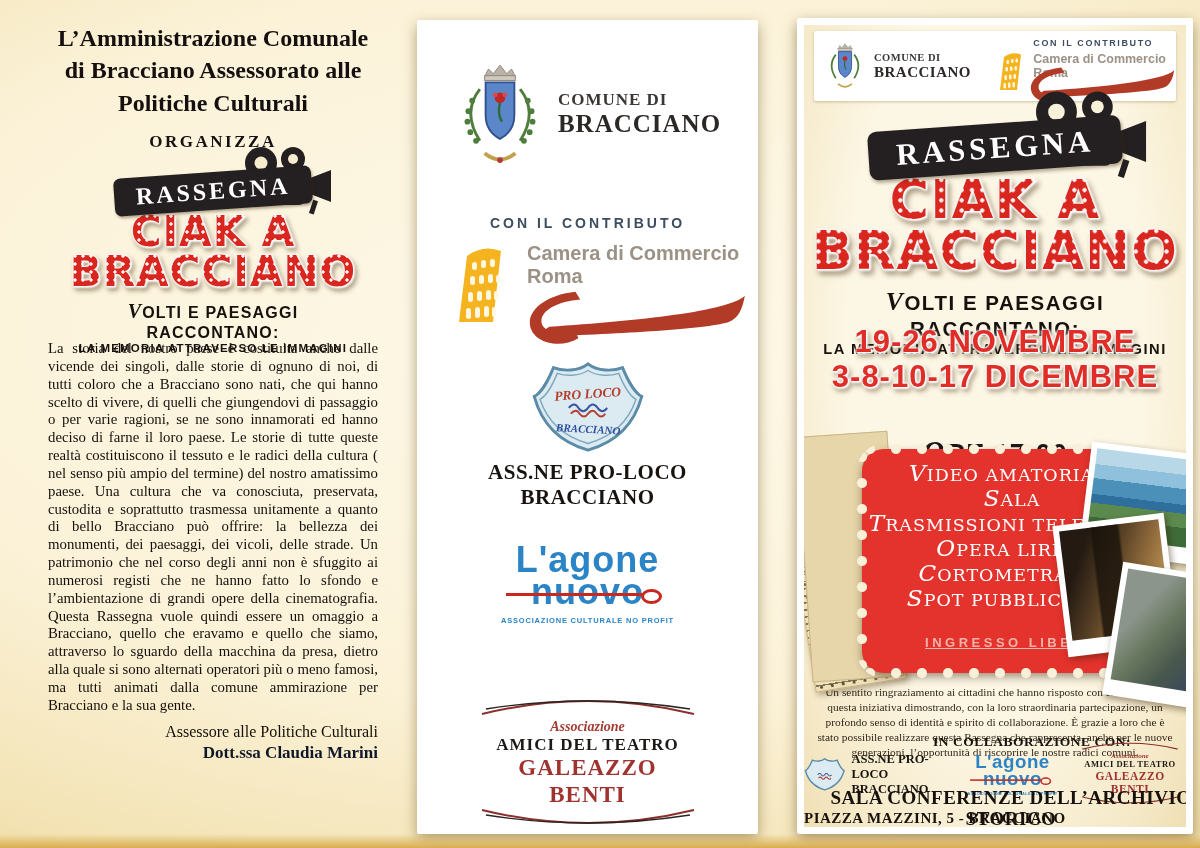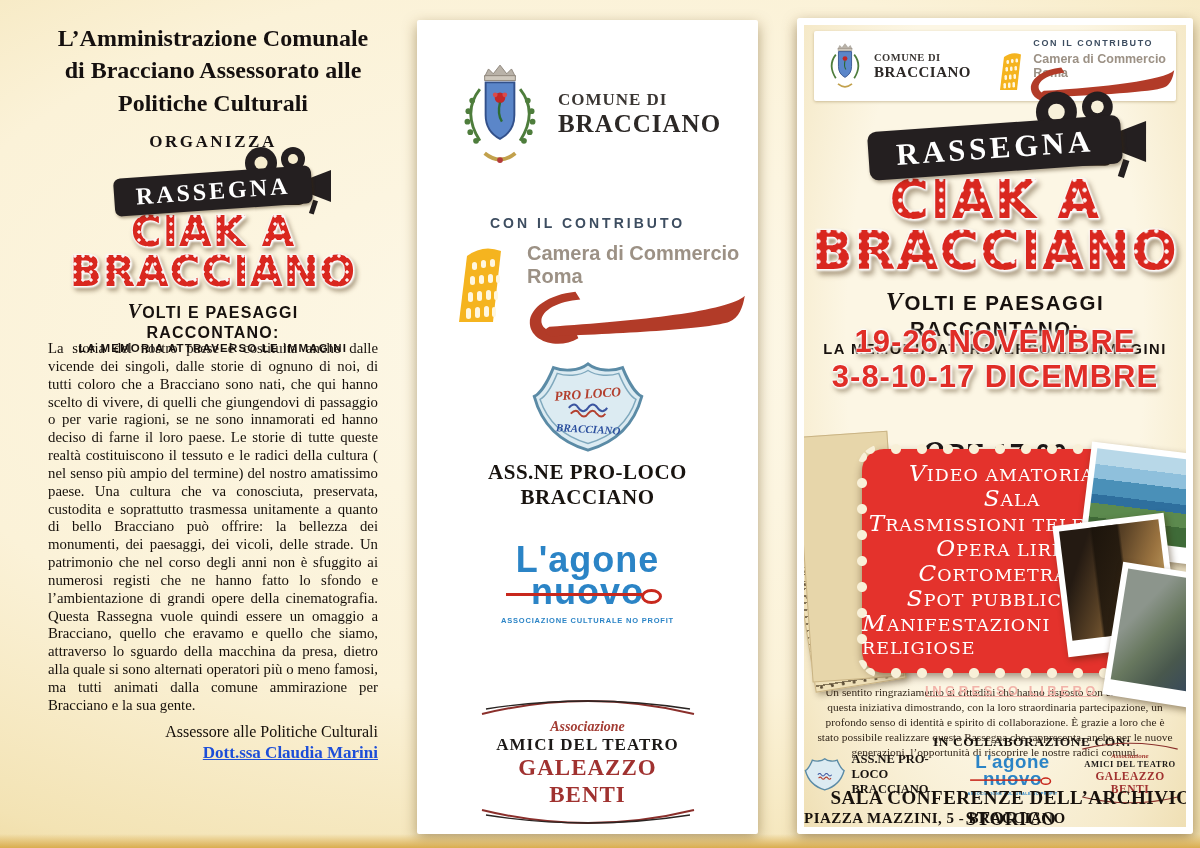--- a/index.html
+++ b/index.html
@@ -38,21 +38,21 @@
   
   .left{position:absolute;left:48px;top:22px;width:330px;}
   .lp-title{font:700 24px/1.35 "Liberation Serif",serif;color:#15100f;text-align:center;}
   .lp-org{margin-top:14px;text-align:center;font:600 17px/1 "Liberation Serif",serif;
     letter-spacing:2.5px;color:#171212;}
   .lp-logo{margin-top:6px;height:178px;display:flex;justify-content:center;}
   .lp-body{margin-top:6px;font:14.8px/1.205 "Liberation Serif",serif;color:#150f0a;
     text-align:justify;}
   .lp-sign{margin-top:7px;text-align:right;}
   .lp-sign-role{font:16px/1.25 "Liberation Serif",serif;color:#150f0a;}
-  .lp-sign-name{font:700 17px/1.25 "Liberation Serif",serif;color:#1d4ed8;text-decoration:underline;}
+  .lp-sign-name{font:700 17px/1.25 "Liberation Serif",serif;color:#0f172a;}
 
   
   .mid{position:absolute;left:417px;top:20px;width:341px;height:814px;background:#fff;
     border-radius:2px;box-shadow:0 5px 14px rgba(110,80,25,.5);}
   .mid .abs{position:absolute;left:0;width:100%;}
   .comune-row{display:flex;align-items:center;justify-content:center;gap:12px;}
   .comune-txt1{font:600 17px/1.2 "Liberation Serif",serif;color:#3a3633;letter-spacing:1px;}
   .comune-txt2{font:800 25px/1.1 "Liberation Serif",serif;color:#2c2826;letter-spacing:1px;}
   .contrib-label{font:700 14px/1 "Liberation Sans",sans-serif;letter-spacing:3px;color:#3d4d60;text-align:center;}
   .cdc-row{display:flex;align-items:flex-start;padding-left:30px;}
@@ -382,21 +382,20 @@
   <div class="abs sheet"></div>
 
   <div class="abs ticket">
     <div class="bites np"></div>
     <div class="event">VIDEO AMATORIALI</div>
     <div class="event">SALA</div>
     <div class="event">TRASMISSIONI TELEVISIVE</div>
     <div class="event">OPERA LIRICA</div>
     <div class="event">CORTOMETRAGGI</div>
     <div class="event">SPOT PUBBLICITARI</div>
-    <div class="event">MANIFESTAZIONI RELIGIOSE</div>
     <div class="free">INGRESSO LIBERO</div>
   </div>
 
   <div class="polaroid pol-lake">
       <div class="ph ph-lake"></div>
     </div>
   <div class="polaroid pol-castle">
       <div class="ph ph-castle"></div>
     </div>
   <div class="polaroid pol-street">

